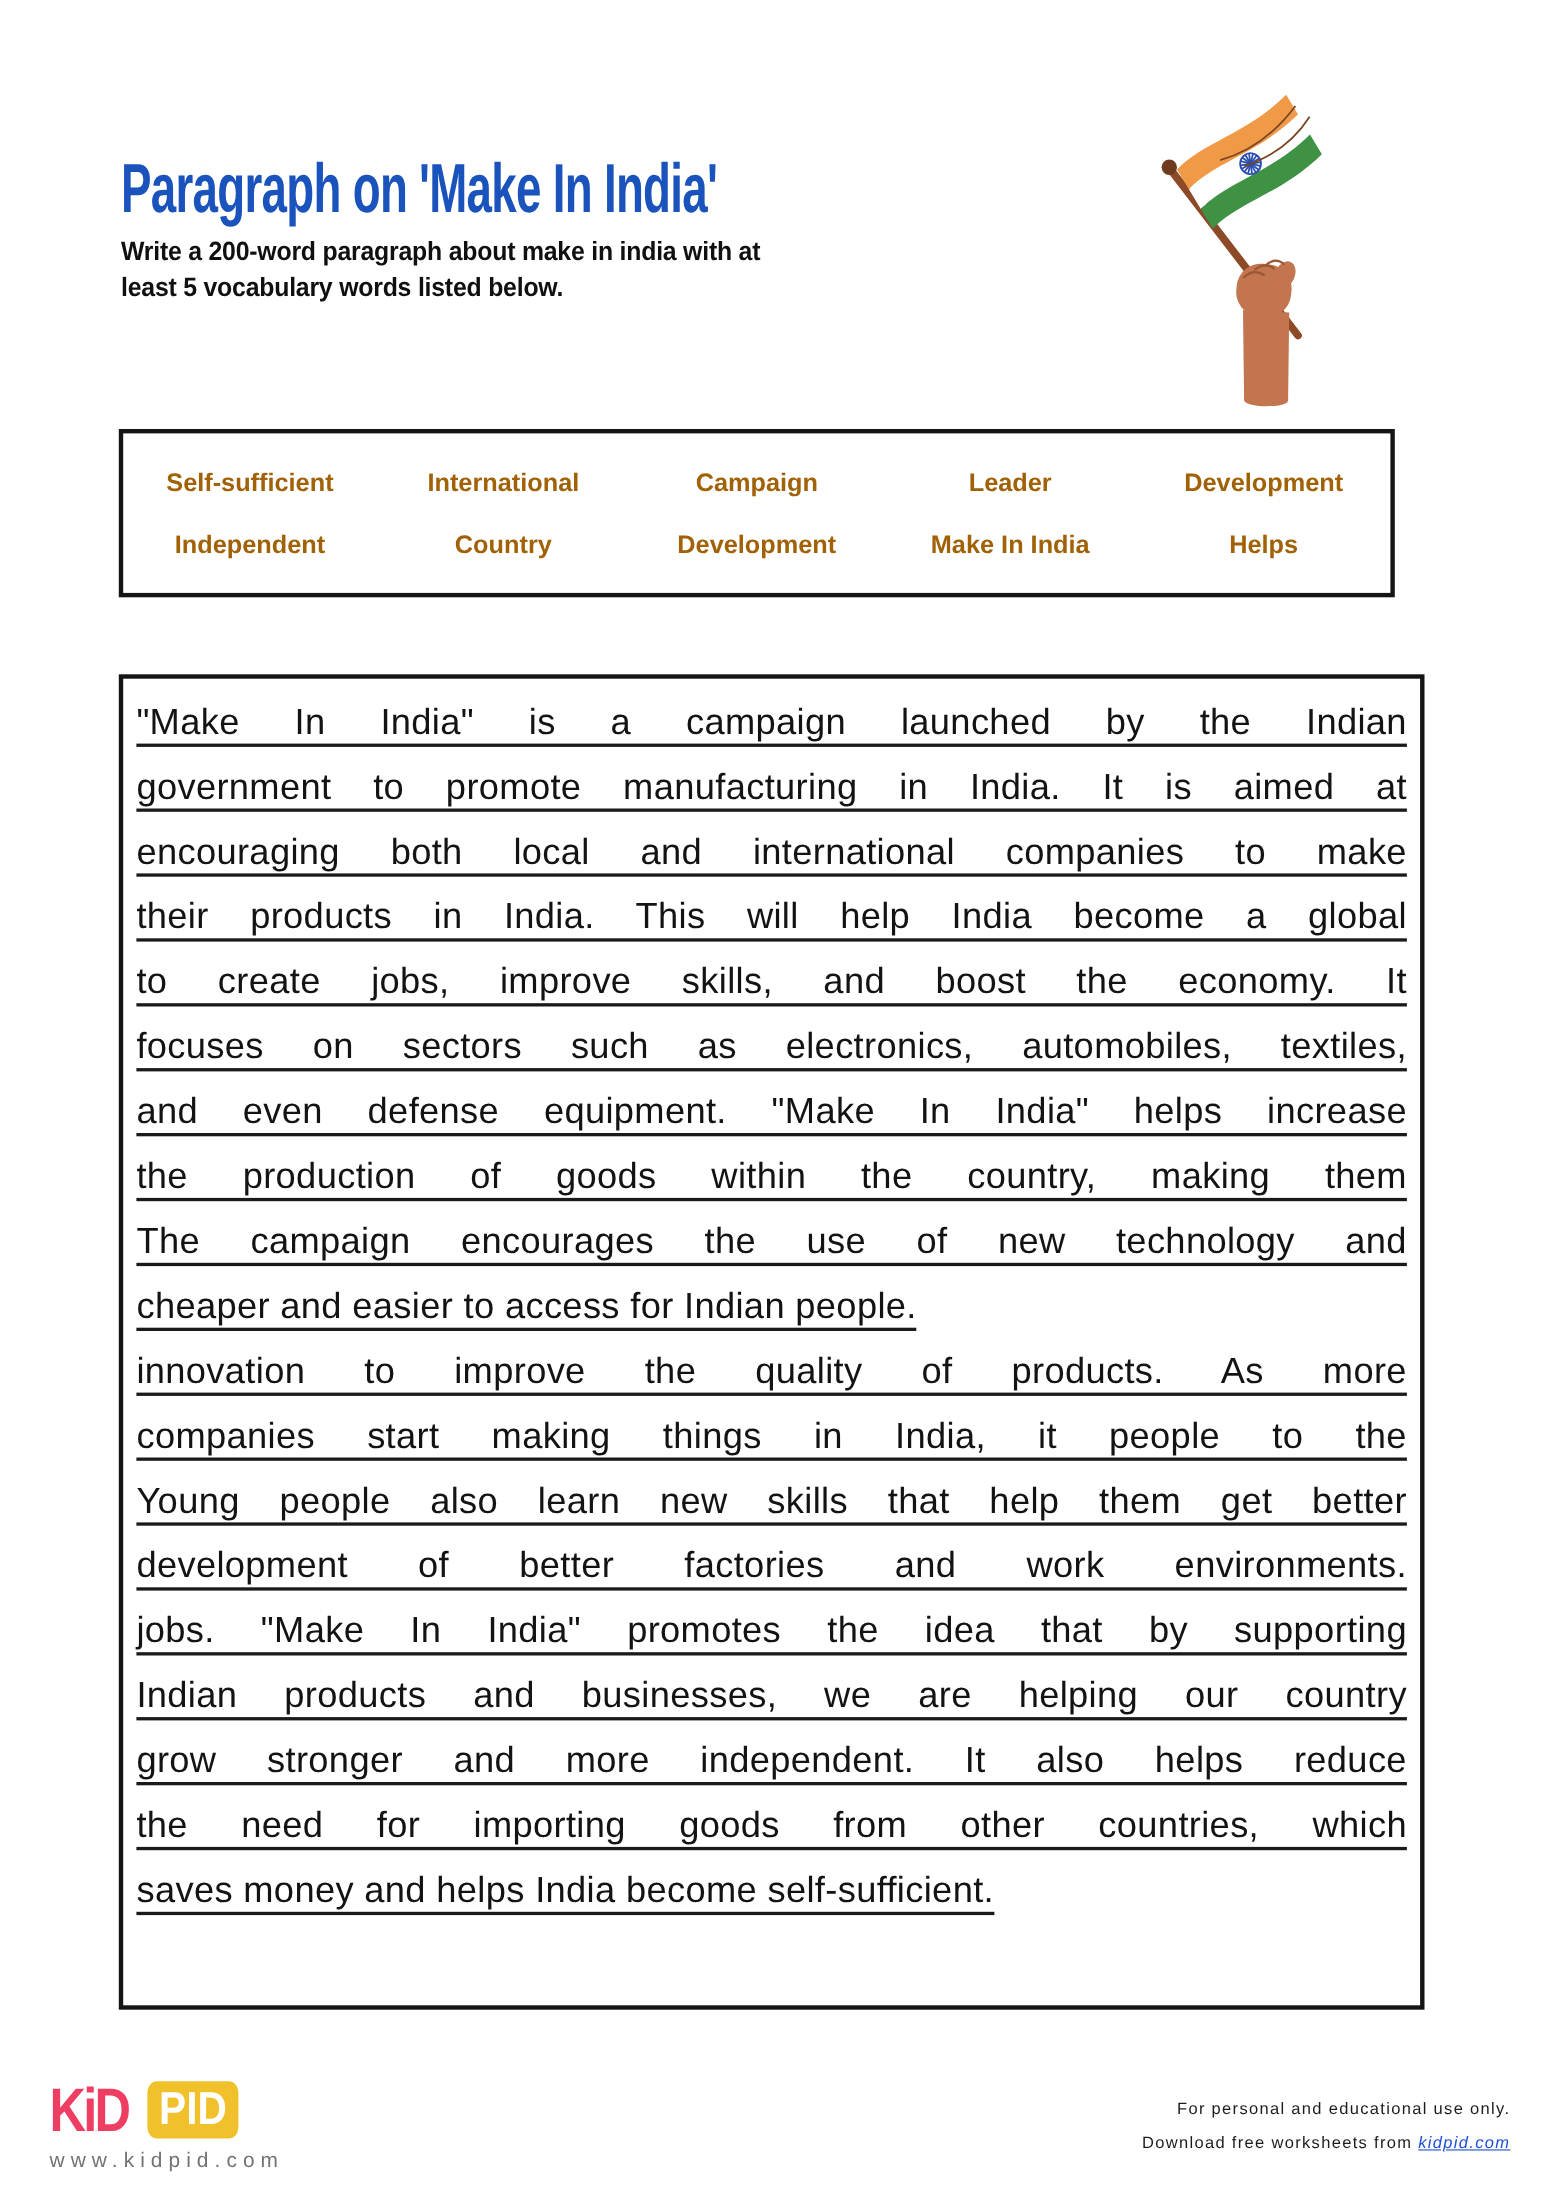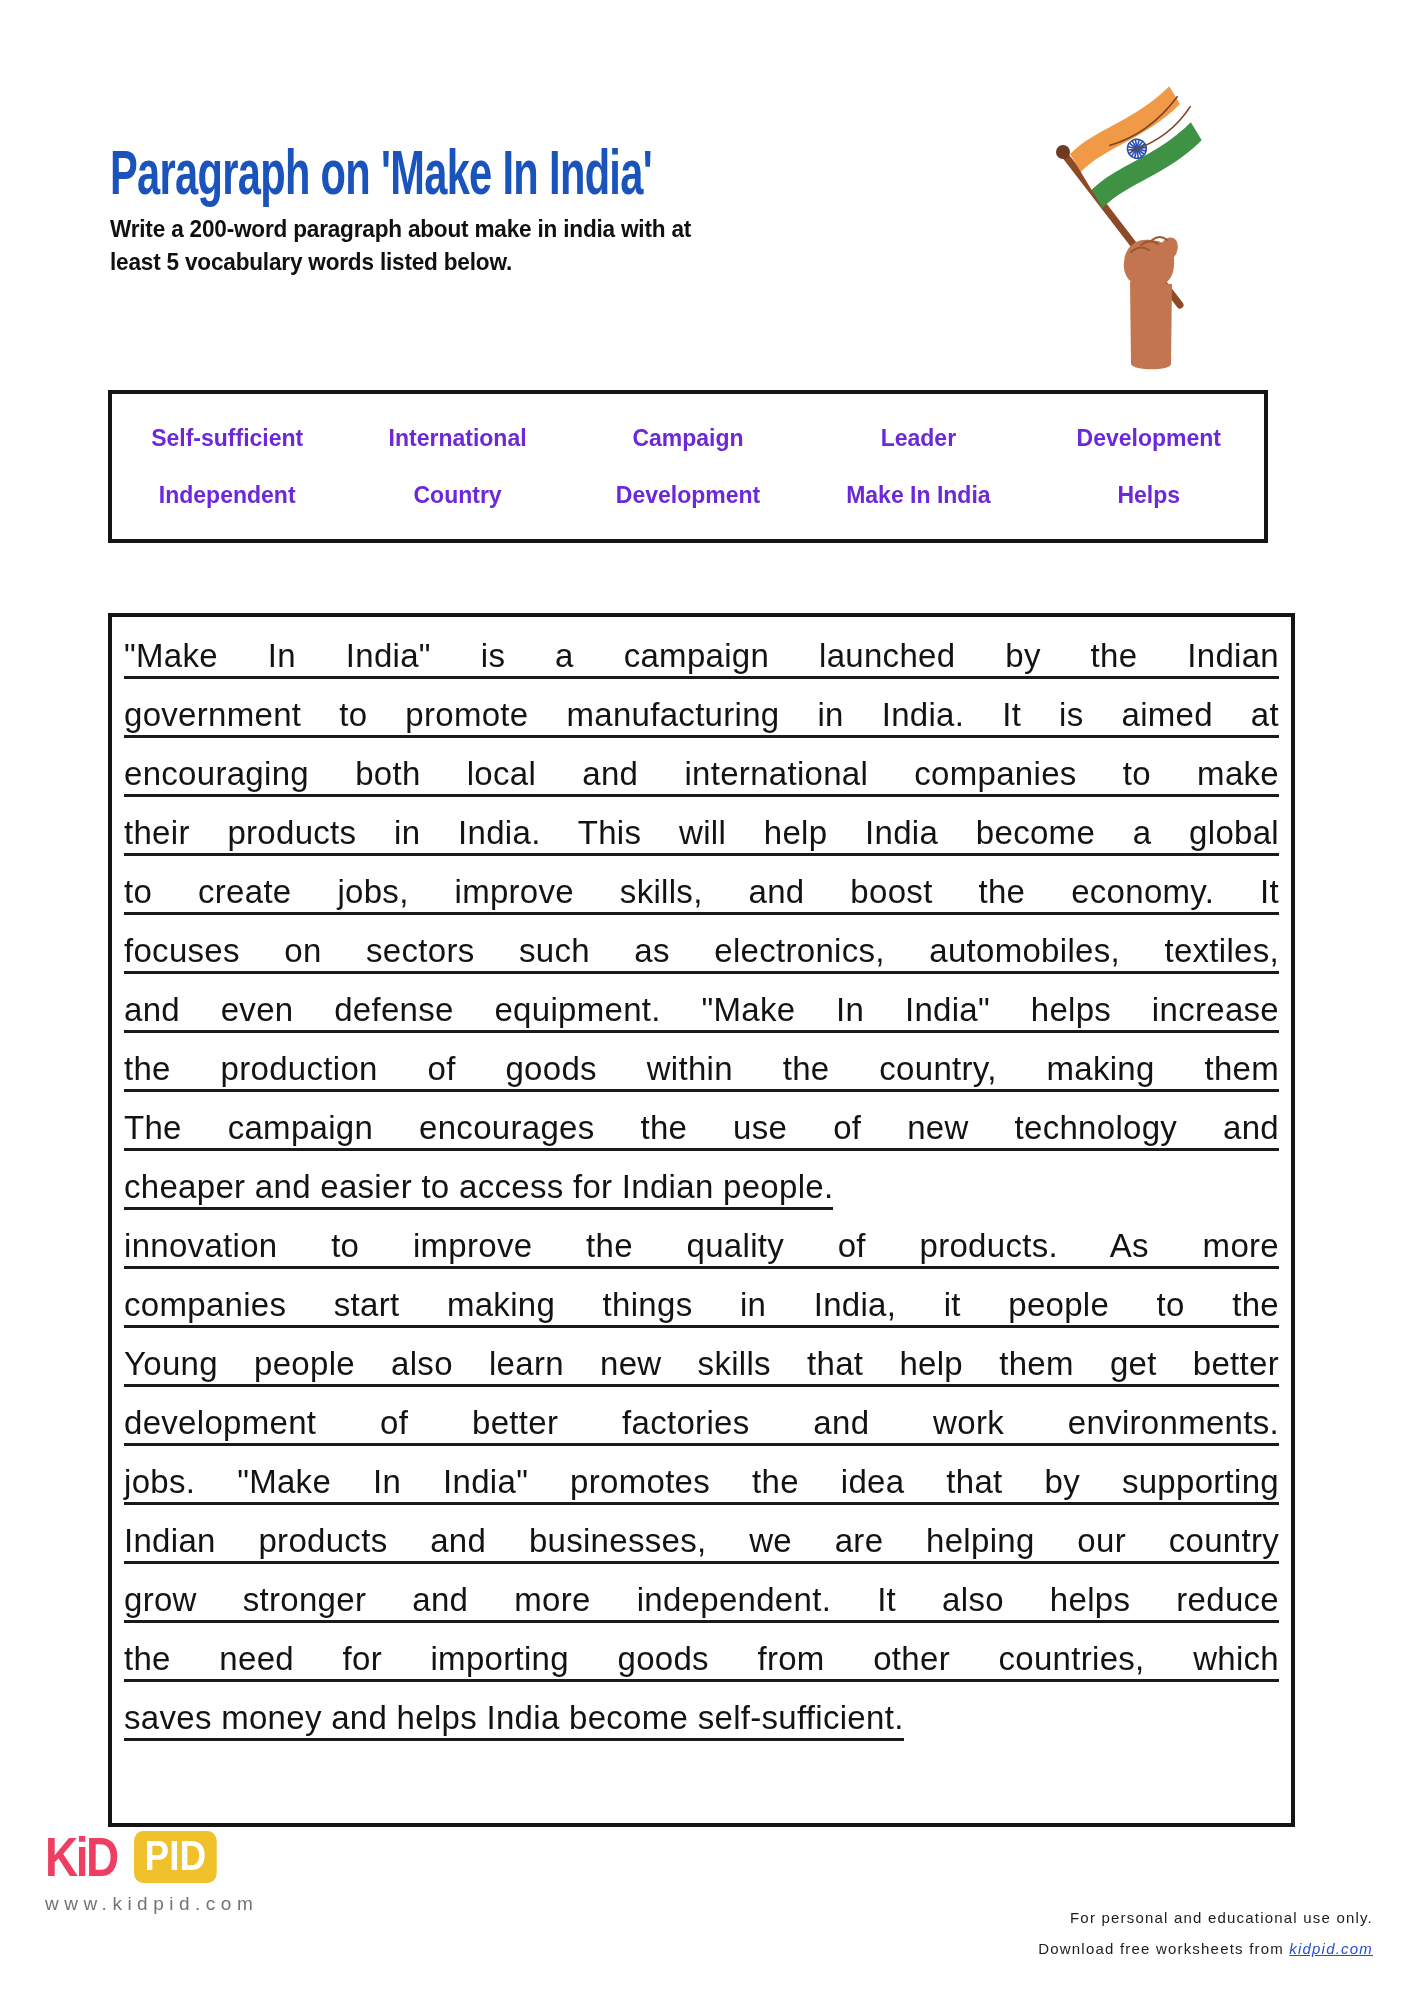--- a/index.html
+++ b/index.html
@@ -28,40 +28,40 @@
   
   .flag-illus{position:absolute;left:1020px;top:70px;}
   
   .vocab-box{
     position:absolute;left:108px;top:390px;width:1152px;height:145px;
     border:4px solid #151515;background:#fff;
     display:grid;grid-template-columns:repeat(5,1fr);
     align-content:center;row-gap:30px;
   }
   .vcell{
-    text-align:center;font-size:23px;font-weight:700;color:#6d28d9;
+    text-align:center;font-size:23px;font-weight:700;color:#a16207;
     white-space:nowrap;
   }
   
   .text-box{
     position:absolute;left:108px;top:613px;width:1155px;height:1196px;
     border:4px solid #151515;background:#fff;
     padding:10px 12px 0 12px;box-sizing:content-box;
   }
   .pline{
     height:59px;line-height:58px;
     font-size:33px;color:#131313;letter-spacing:.3px;
     white-space:nowrap;overflow:visible;
   }
   .pline.j{text-align:justify;text-align-last:justify;white-space:normal;}
   .pline span{
     border-bottom:3px solid #1a1a1a;padding-bottom:2px;
   }
   
-  .footer-left{position:absolute;left:45px;top:1829px;}
+  .footer-left{position:absolute;left:45px;top:1890px;}
   .logo{display:flex;align-items:center;height:56px;}
   .logo .kid{
     font-size:56px;font-weight:700;color:#ee3f63;letter-spacing:-3px;
     transform:scaleX(.82);transform-origin:0 50%;line-height:1;
   }
   .logo .pid{
     display:inline-block;margin-left:2px;
     background:#f1c12c;border-radius:10px;padding:4px 12px 6px 12px;
     font-size:42px;font-weight:700;color:#ffffff;letter-spacing:0;
     transform:scaleX(.88);transform-origin:0 50%;line-height:1;

